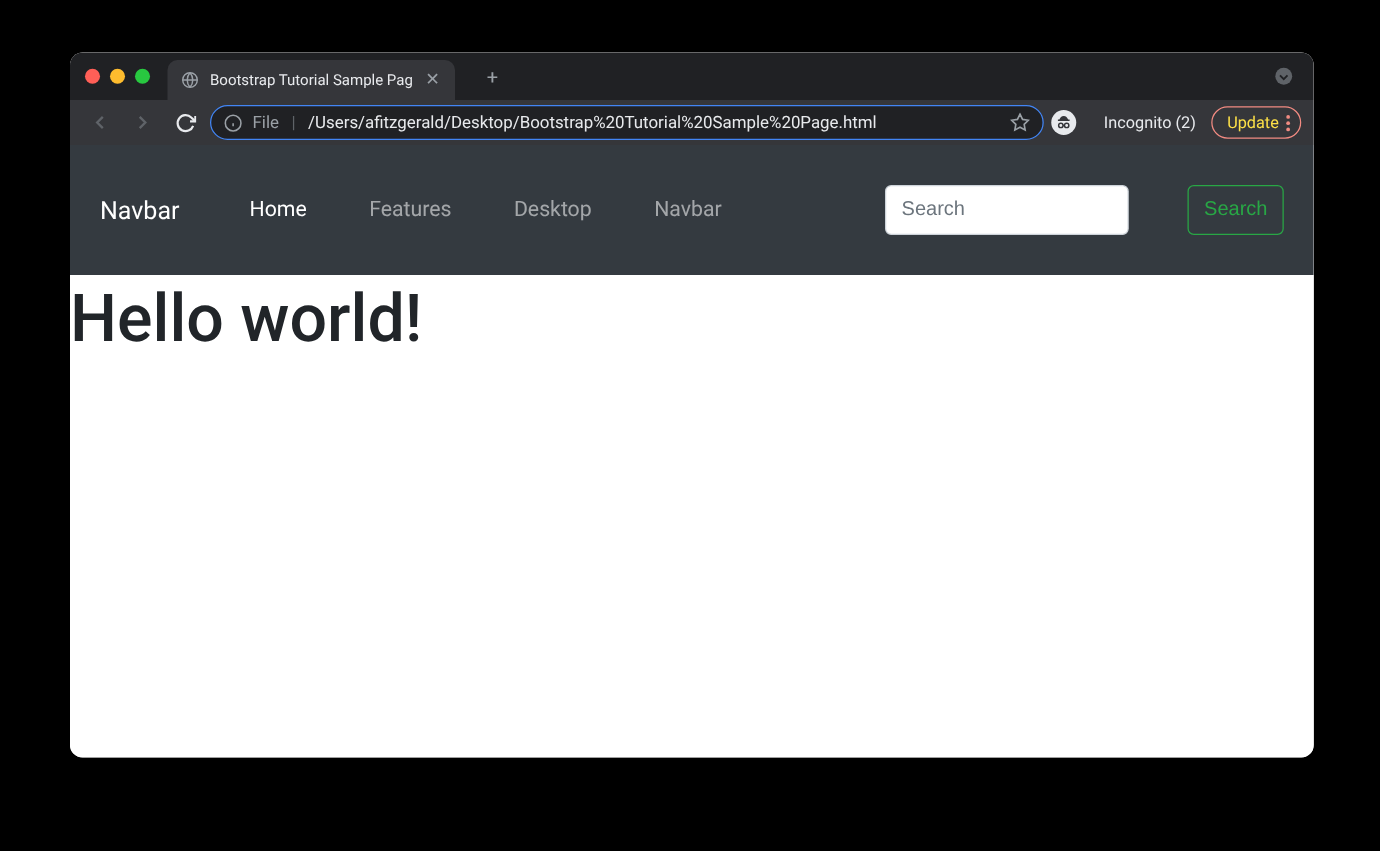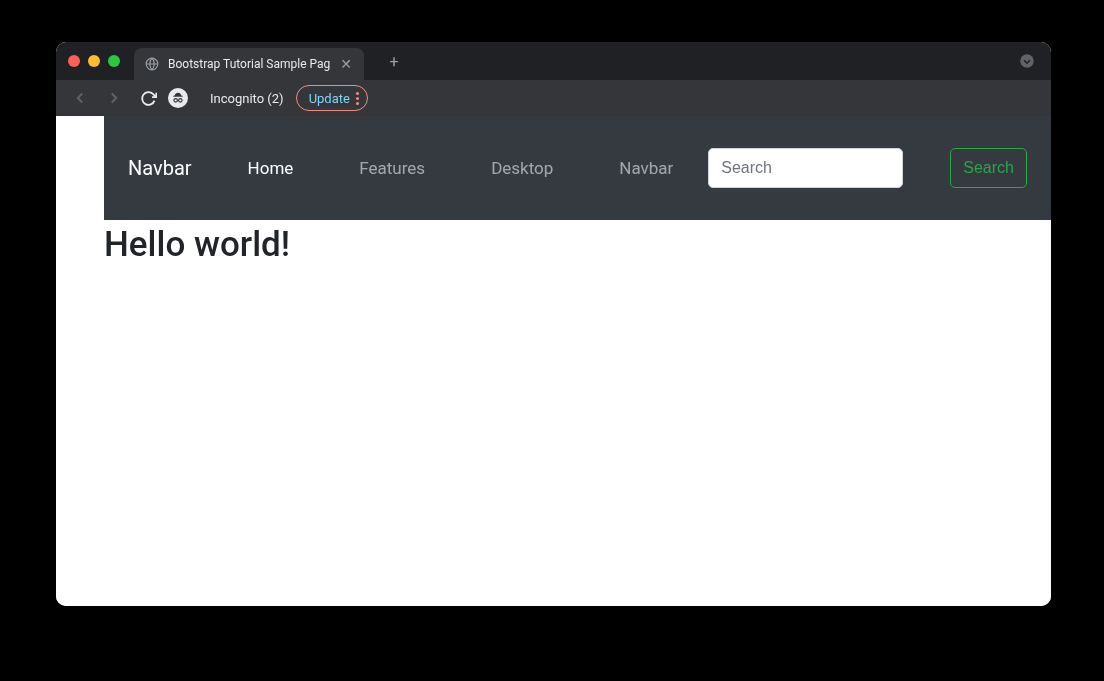--- a/index.html
+++ b/index.html
@@ -205,21 +205,21 @@
       border-radius: 50%;
       display: flex;
       align-items: center;
       justify-content: center;
     }
     
     .update-btn {
       height: 26px;
       border: 1px solid #f28b82;
       border-radius: 13px;
-      color: #7dd3fc;
+      color: #fde047;
       font-size: 13px;
       padding: 0 8px 0 12px;
       display: flex;
       align-items: center;
       gap: 6px;
       cursor: pointer;
       margin-left: 6px;
     }
     
     .update-dots {
@@ -232,21 +232,20 @@
       width: 3px;
       height: 3px;
       background: #f28b82;
       border-radius: 50%;
     }
     
     
     .page-content {
       background: #ffffff;
       height: calc(100% - 74px);
-      padding-left: 48px;
     }
     
     .navbar {
       background: #343a40;
       height: 104px;
       display: flex;
       align-items: center;
       padding: 0 24px;
     }
     
@@ -265,21 +264,20 @@
       font-size: 17px;
       cursor: pointer;
     }
     
     .nav-link.active {
       color: #ffffff;
     }
     
     .nav-link.inactive {
       color: rgba(255,255,255,0.55);
-      margin-left: 16px;
     }
     
     .navbar-right {
       margin-left: auto;
       display: flex;
       align-items: center;
       gap: 47px;
     }
     
     .search-input {
@@ -302,21 +300,21 @@
       padding: 0 12px;
       background: transparent;
       border: 1px solid #28a745;
       border-radius: 5px;
       color: #28a745;
       font-size: 16px;
       cursor: pointer;
     }
     
     .main-heading {
-      font-size: 35px;
+      font-size: 53px;
       font-weight: 500;
       color: #212529;
       padding: 4px 0 0 0;
     }
   </style>
 </head>
 <body>
 
 <div class="browser-window">
 
@@ -361,20 +359,37 @@
         <path d="M9 18l6-6-6-6"></path>
       </svg>
     </div>
     <div class="nav-btn">
       <svg width="17" height="17" viewBox="0 0 24 24" fill="none" stroke="#e8eaed" stroke-width="2.5">
         <path d="M23 4v6h-6"></path>
         <path d="M20.49 15a9 9 0 1 1-2.12-9.36L23 10"></path>
       </svg>
     </div>
 
+    <div class="url-bar">
+      <span class="url-info-icon">
+        <svg width="15" height="15" viewBox="0 0 24 24" fill="none" stroke="currentColor" stroke-width="2">
+          <circle cx="12" cy="12" r="10"></circle>
+          <line x1="12" y1="16" x2="12" y2="12"></line>
+          <line x1="12" y1="8" x2="12.01" y2="8"></line>
+        </svg>
+      </span>
+      <span class="url-protocol">File</span>
+      <span class="url-divider">|</span>
+      <span class="url-path">/Users/afitzgerald/Desktop/Bootstrap%20Tutorial%20Sample%20Page.html</span>
+      <span class="url-star">
+        <svg width="16" height="16" viewBox="0 0 24 24" fill="none" stroke="currentColor" stroke-width="2">
+          <polygon points="12 2 15.09 8.26 22 9.27 17 14.14 18.18 21.02 12 17.77 5.82 21.02 7 14.14 2 9.27 8.91 8.26 12 2"></polygon>
+        </svg>
+      </span>
+    </div>
 
     <div class="incognito-badge">
       <span class="incognito-icon">
         <svg width="14" height="14" viewBox="0 0 24 24" fill="#35363a">
           <path d="M12 3C9 3 7 5 6 8H4v2h16V8h-2c-1-3-3-5-6-5z"></path>
           <circle cx="8" cy="16" r="3" fill="none" stroke="#35363a" stroke-width="2"></circle>
           <circle cx="16" cy="16" r="3" fill="none" stroke="#35363a" stroke-width="2"></circle>
           <line x1="11" y1="16" x2="13" y2="16" stroke="#35363a" stroke-width="2"></line>
         </svg>
       </span>

